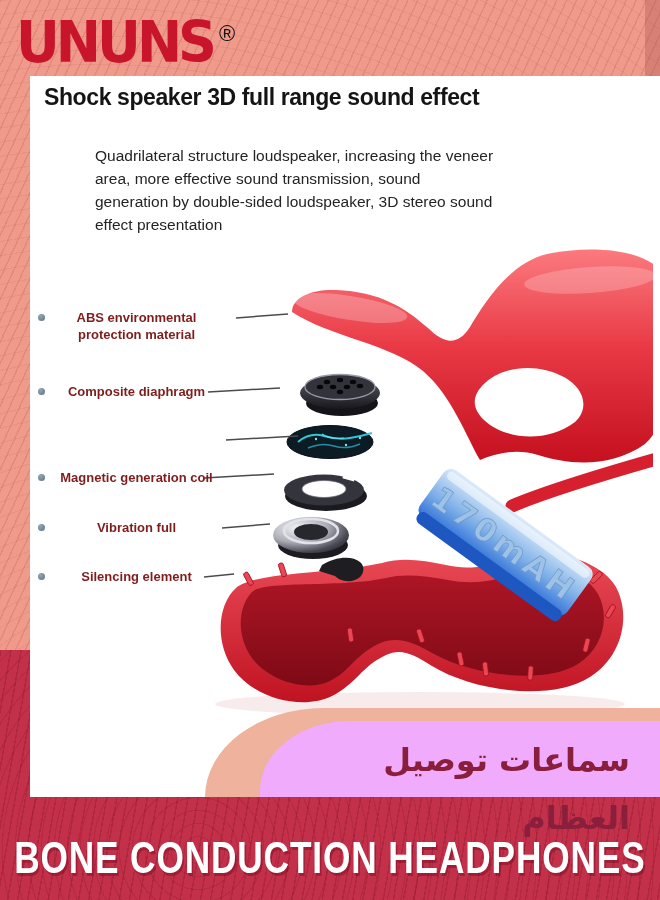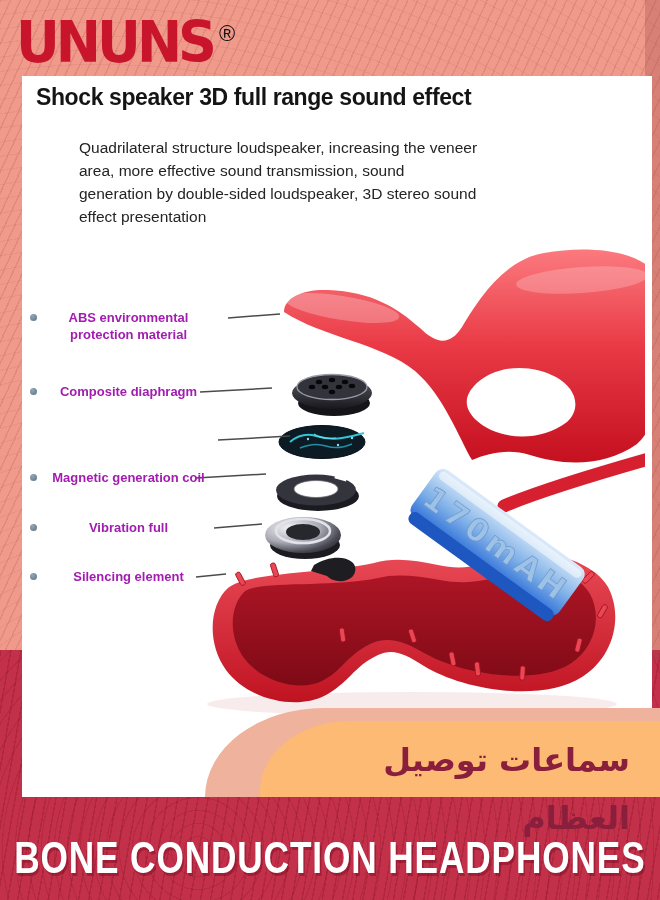--- a/index.html
+++ b/index.html
@@ -17,38 +17,38 @@
     background:#C23049;
     background-image:repeating-linear-gradient(100deg, rgba(130,15,35,.28) 0 1.5px, transparent 1.5px 10px),
                      repeating-radial-gradient(circle at 30% 80%, rgba(130,15,35,.20) 0 1.2px, transparent 1.2px 13px);}
   
   .logo-row{position:absolute;left:16px;top:8px;height:74px;color:#C8152B;}
   .logo-text{font-family:"DejaVu Sans",sans-serif;font-weight:900;font-size:54px;
     letter-spacing:-4px;line-height:70px;transform:scaleY(1.04);display:inline-block;}
   .reg-mark{font-size:22px;color:#111;vertical-align:super;margin-left:6px;
     font-weight:400;position:relative;top:-14px;letter-spacing:0;}
   
-  .card{position:absolute;left:22px;top:76px;width:630px;height:721px;background:#fff;}
+  .card{position:absolute;left:30px;top:76px;width:630px;height:721px;background:#fff;}
   .card h1{position:absolute;left:14px;top:8px;margin:0;font-size:23px;font-weight:700;
     color:#141414;letter-spacing:-.4px;white-space:nowrap;}
-  .card .desc{position:absolute;left:53px;top:56px;width:400px;margin:4px;
+  .card .desc{position:absolute;left:53px;top:56px;width:400px;margin:12px;
     font-size:15.5px;line-height:23px;color:#242424;}
   .render-svg{position:absolute;inset:0;width:623px;height:721px;}
   
   .lbl{position:absolute;display:flex;align-items:flex-start;width:190px;left:8px;}
   .lbl .dot{width:7px;height:7px;border-radius:50%;flex:none;margin-top:5px;
     background:radial-gradient(circle at 35% 30%, #93a7b4, #5c7082);}
-  .lbl .txt{flex:1;text-align:center;font-weight:600;font-size:13px;line-height:17px;color:#a21caf;}
+  .lbl .txt{flex:1;text-align:center;font-weight:600;font-size:13px;line-height:17px;color:#7f1d1d;}
   .lbl1{top:233px;} .lbl2{top:307px;} .lbl3{top:355px;}
   .lbl4{top:393px;} .lbl5{top:443px;} .lbl6{top:492px;}
   
   .banner-outer{position:absolute;left:205px;top:708px;width:455px;height:89px;
     background:#EFB29C;border-top-left-radius:120px 90px;}
   .banner-inner{position:absolute;left:55px;top:13px;right:0;bottom:0;
-    background:#fdba74;border-top-left-radius:90px 70px;}
+    background:#f0abfc;border-top-left-radius:90px 70px;}
   .arabic{position:absolute;right:30px;top:10px;left:70px;bottom:0;
     direction:rtl;text-align:right;font-family:"DejaVu Sans",sans-serif;
     font-weight:700;font-size:32px;line-height:58px;color:#8A1F3D;}
   
   .footer-band{position:absolute;left:0;top:797px;width:660px;height:121px;
     display:flex;align-items:center;justify-content:center;}
   .footer-title{font-family:"Liberation Sans",sans-serif;font-weight:900;font-size:42px;
     color:#FFFFFF;white-space:nowrap;transform:scaleX(.84) scaleY(1.05);transform-origin:center;
     letter-spacing:1px;text-shadow:2px 3px 0 rgba(110,8,28,.40);}
 </style>

